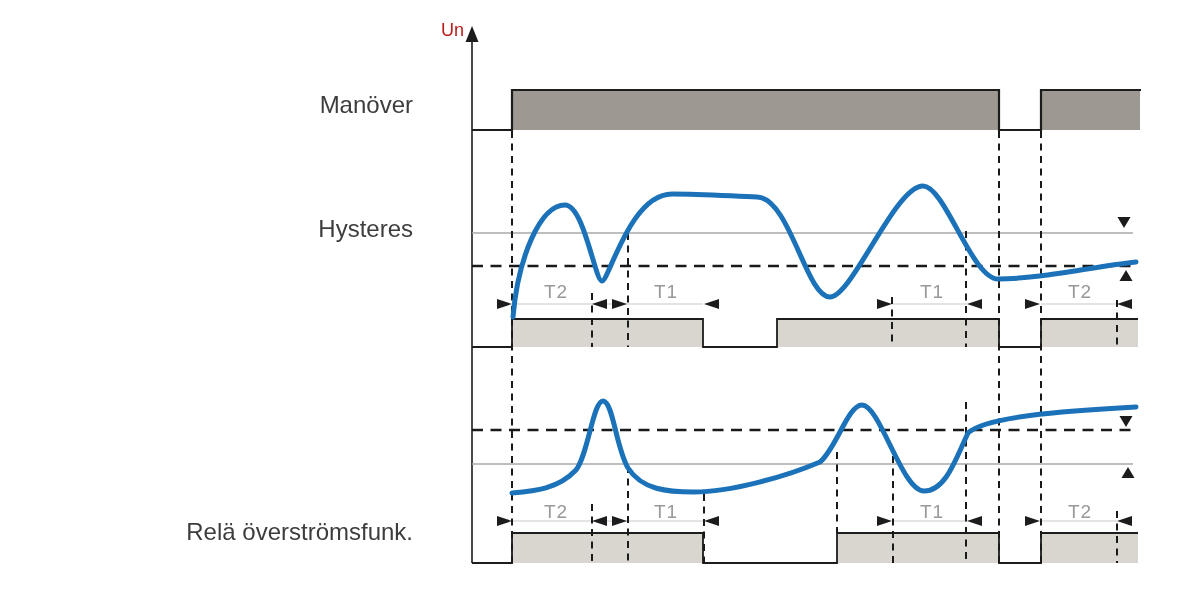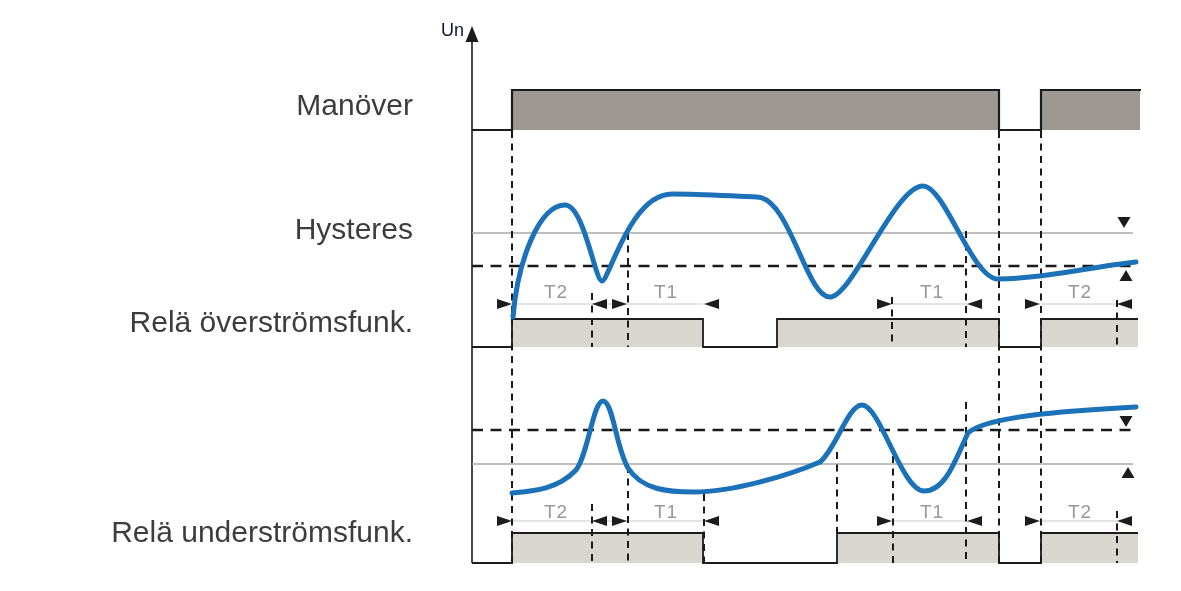--- a/index.html
+++ b/index.html
@@ -7,35 +7,35 @@
     position:relative;
     width:1181px;height:591px;
     background:#ffffff;
     font-family:"Liberation Sans", sans-serif;
     overflow:hidden;
   }
   .row-label{
     position:absolute;
     right:768px;
     color:#3d3d3d;
-    font-size:30px;
+    font-size:24px;
     line-height:26px;
     white-space:nowrap;
     text-align:right;
   }
   .lbl-manover{top:92px;}
   .lbl-gransvarde{top:181px;}
   .lbl-hysteres{top:216px;}
   .lbl-rela-over{top:309px;}
   .lbl-rela-under{top:519px;}
   .axis-label{
     position:absolute;
     right:717px;
     top:20px;
-    color:#0f172a;
+    color:#b91c1c;
     font-size:18px;
     white-space:nowrap;
   }
   svg{position:absolute;left:0;top:0;}
 </style>
 </head>
 <body>
 
 <div class="stage">
   <svg id="diagram-svg" width="1181" height="591" viewBox="0 0 1181 591">
@@ -105,15 +105,14 @@
       <text x="556" y="518" fill="#97989a" font-size="19" text-anchor="middle" letter-spacing="1" font-family="&quot;Liberation Sans&quot;, sans-serif">T2</text>
       <text x="666" y="518" fill="#97989a" font-size="19" text-anchor="middle" letter-spacing="1" font-family="&quot;Liberation Sans&quot;, sans-serif">T1</text>
       <text x="932" y="518" fill="#97989a" font-size="19" text-anchor="middle" letter-spacing="1" font-family="&quot;Liberation Sans&quot;, sans-serif">T1</text>
       <text x="1080" y="518" fill="#97989a" font-size="19" text-anchor="middle" letter-spacing="1" font-family="&quot;Liberation Sans&quot;, sans-serif">T2</text>
       <path d="M512,493 C535,491 558,489 576,470 C588,455 593,401 603,401 C613,401 616,448 628,468 C642,490 668,492 694,492 C730,492 785,477 820,462 C836,449 848,405 862,405 C880,405 902,491 924,491 C946,491 956,458 968,433 C985,417 1060,411 1136,407" fill="none" stroke="#1b72b8" stroke-width="5" stroke-linecap="round" stroke-linejoin="round"></path>
     </svg>
 
   <div class="axis-label">Un</div>
   <div class="row-label lbl-manover">Manöver</div>
   <div class="row-label lbl-hysteres">Hysteres</div>
-  <div class="row-label lbl-rela-over">Relä överströmsfunk.</div>
-  <div class="row-label lbl-rela-under">Relä underströmsfunk.</div>
+  <div class="row-label lbl-rela-under">Relä överströmsfunk.</div>
 </div>
 
 </body></html>

